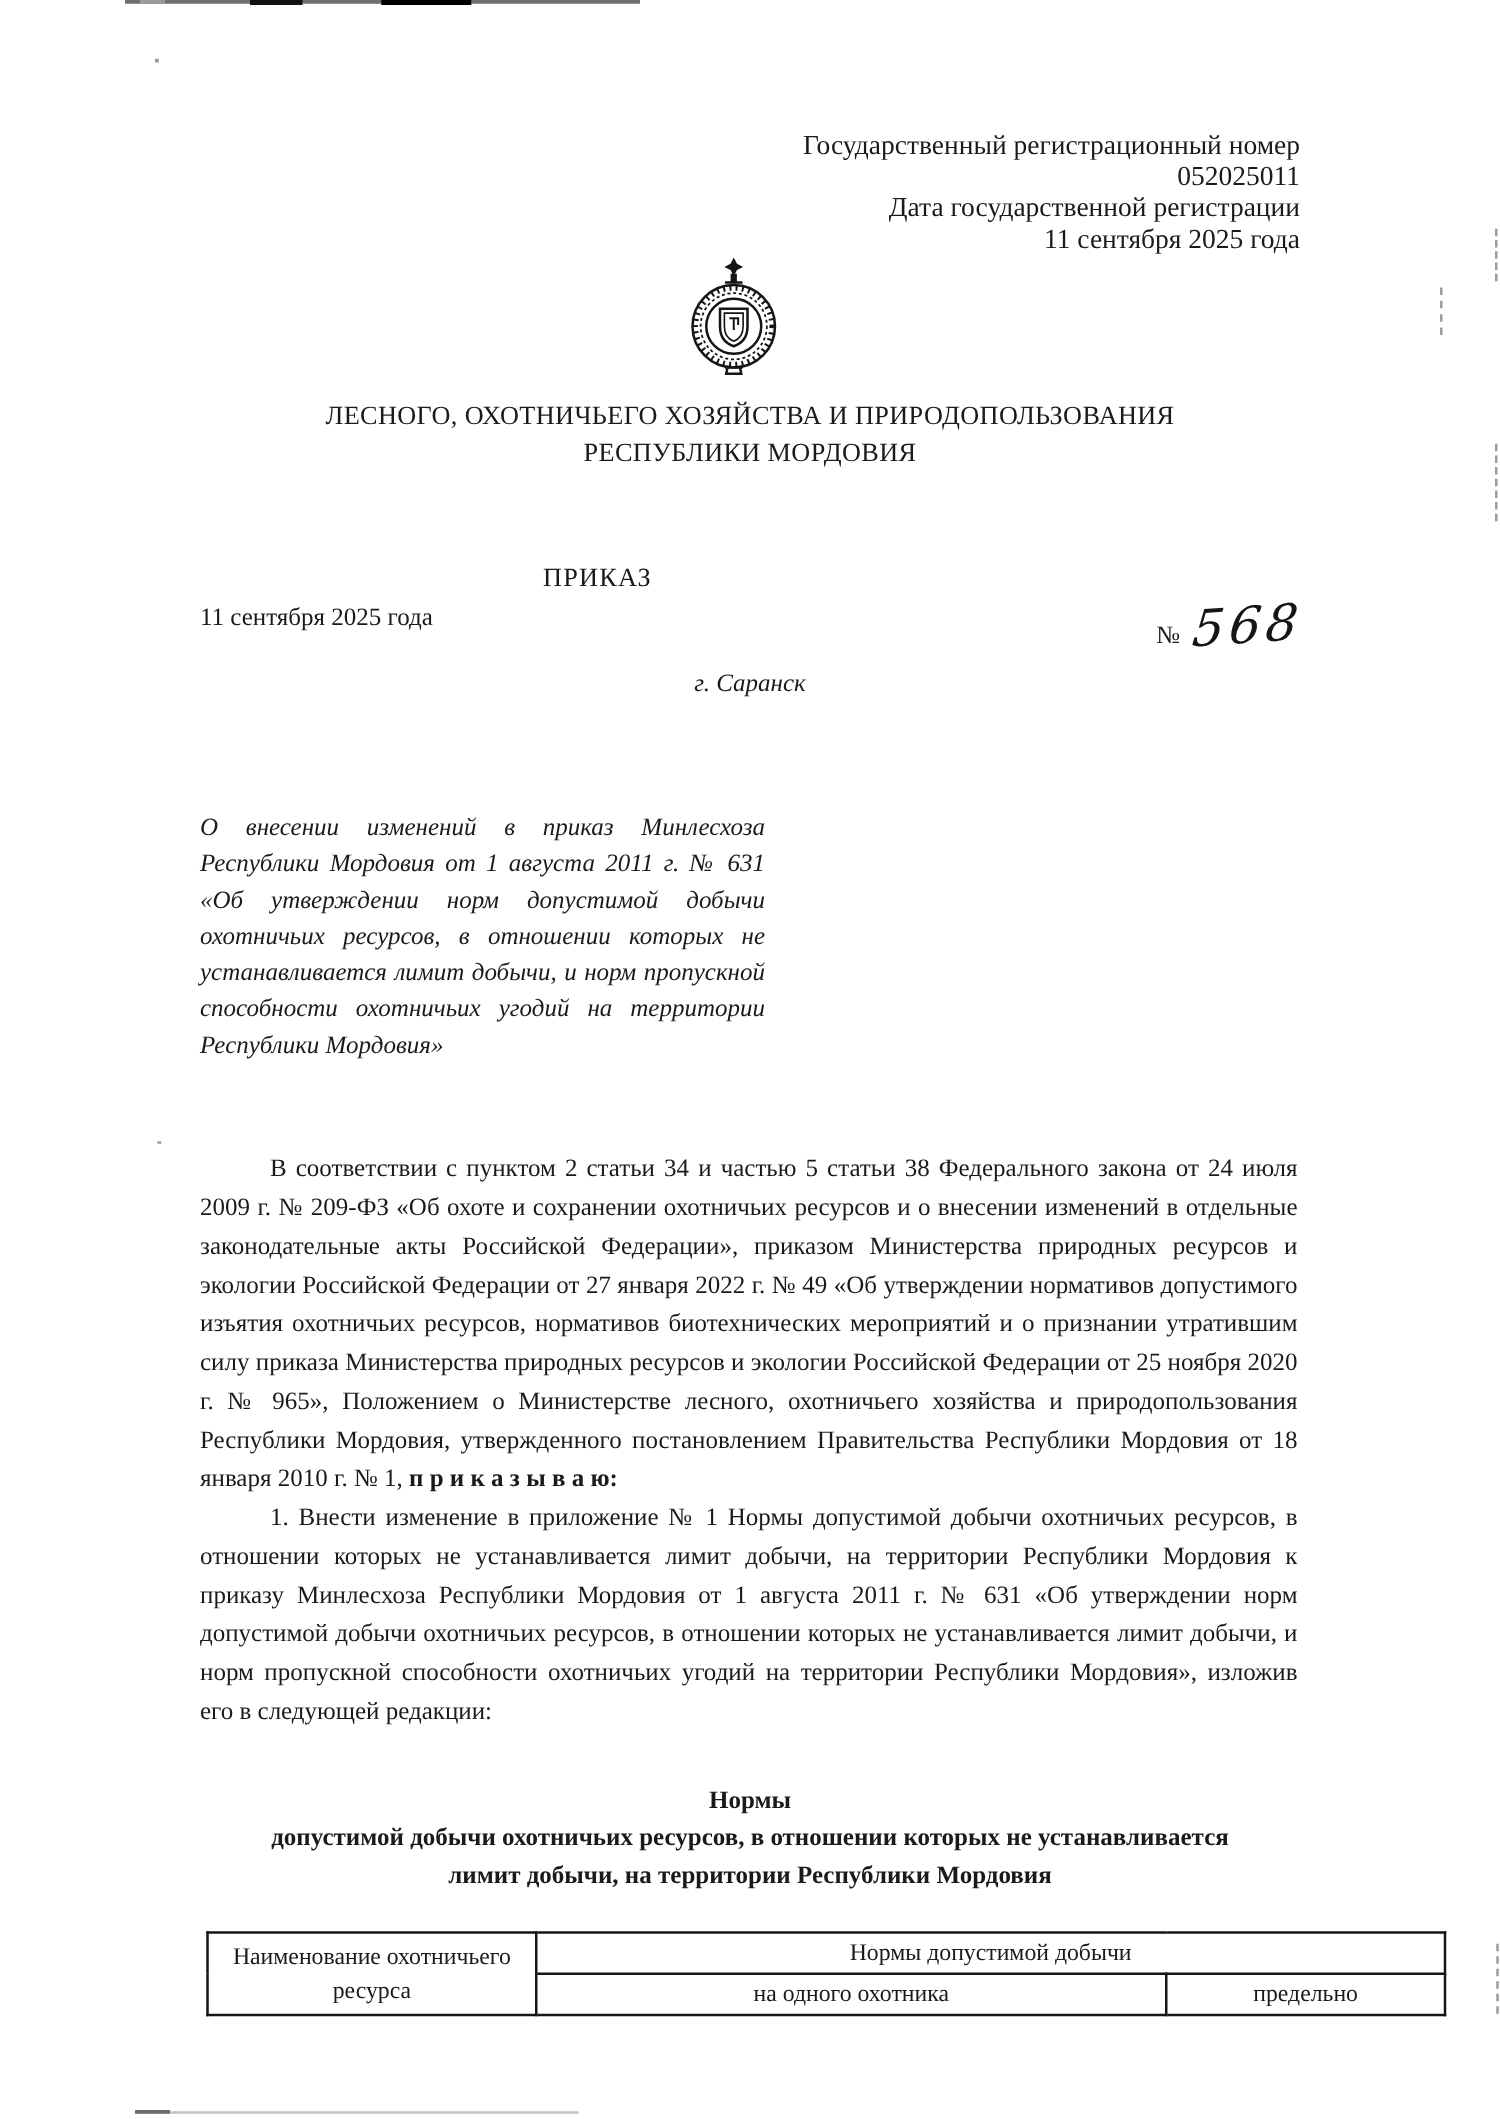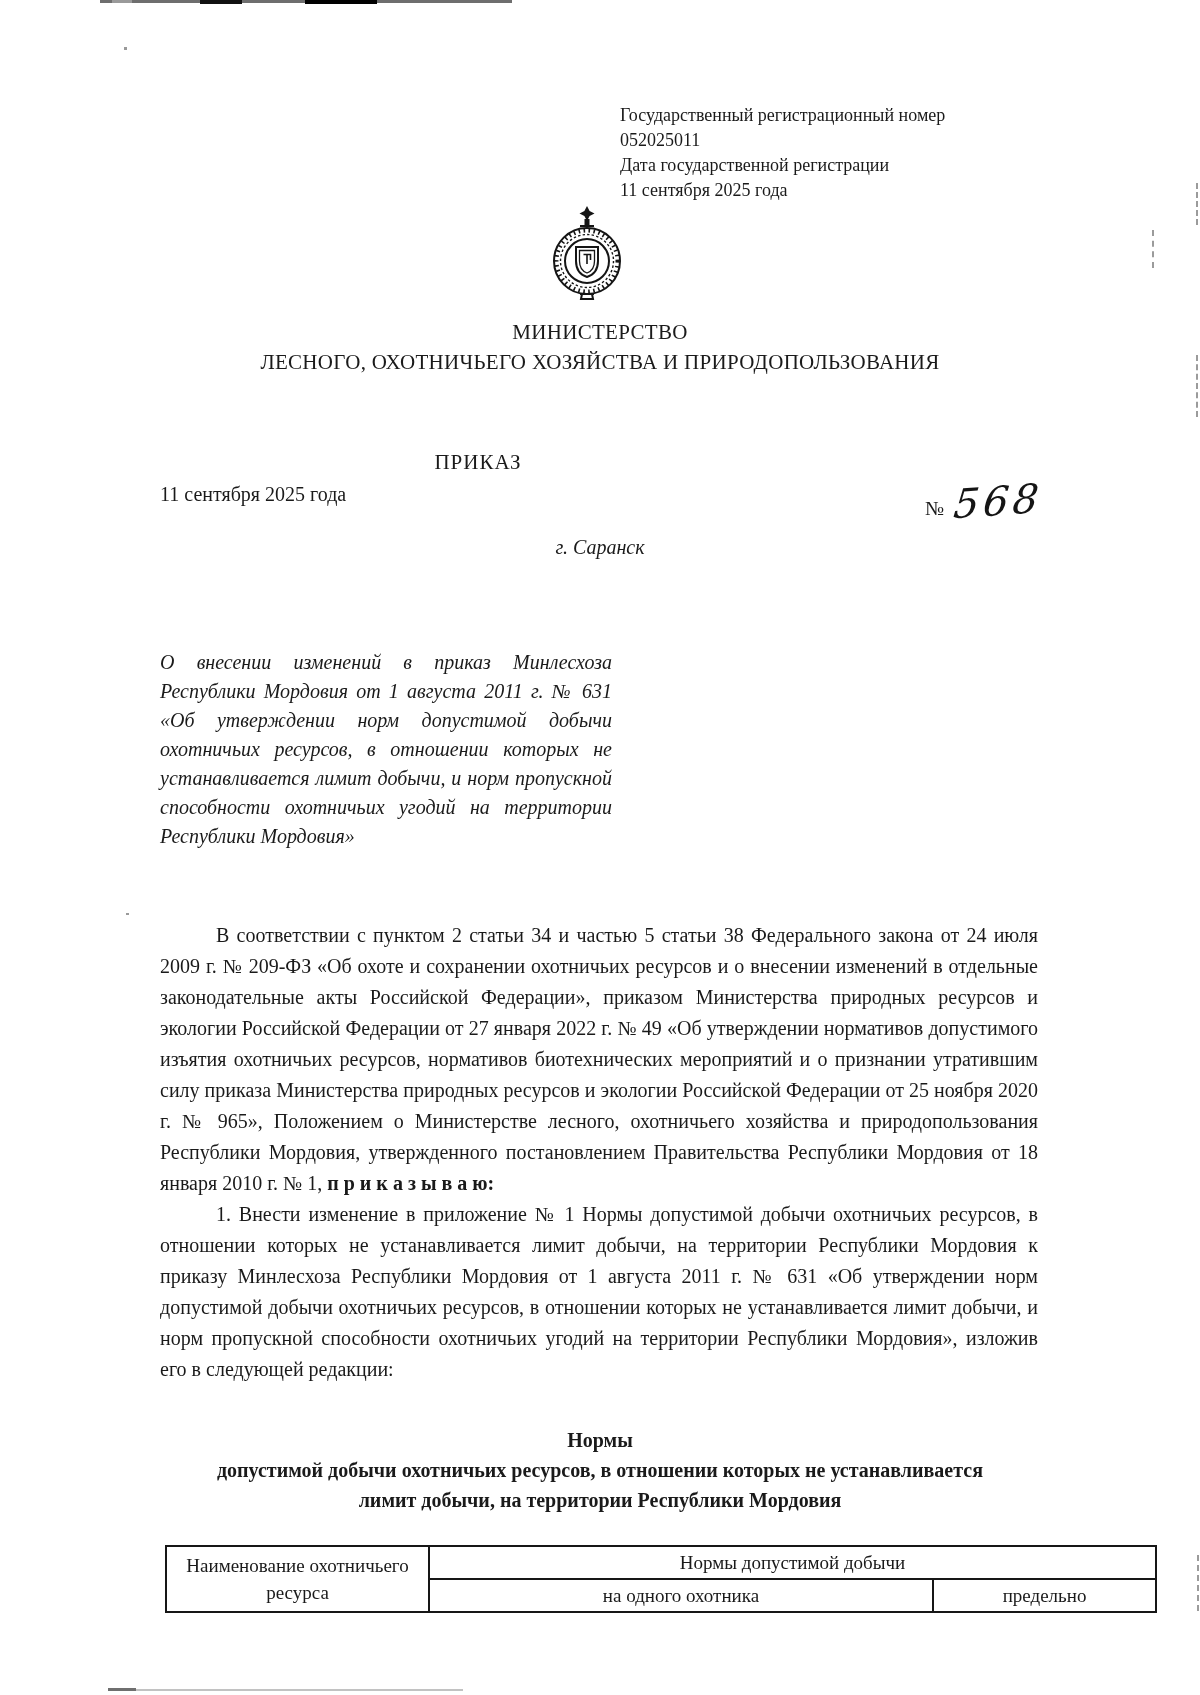--- a/index.html
+++ b/index.html
@@ -14,21 +14,21 @@
   .top-blob-a  { top:0; left:200px; width:42px;  height:4px; background:#111; }
   .top-blob-b  { top:0; left:305px; width:72px;  height:4px; background:#000; }
   .top-specks  { top:0; left:112px; width:20px;  height:3px; background:#9a9a9a; }
   .edge-dash   { width:0; border-left:2px dashed #9b9b9b; }
   .bottom-line { top:1689px; left:108px; width:355px; height:2px; background:#c2c2c2; }
   .bottom-dash { top:1688px; left:108px; width:28px; height:3px; background:#6f6f6f; }
   .dot { background:#9a9a9a; }
 
   
   .reg-block { position:absolute; top:103px; left:620px; width:420px;
-               text-align:left; font-size:18px; line-height:25px; }
+               text-align:right; font-size:22px; line-height:25px; }
 
   
   .emblem { position:absolute; top:206px; left:550px; }
 
   
   .ministry  { position:absolute; top:317px; left:0; width:1200px;
                text-align:center; font-size:21px; line-height:30px; letter-spacing:0.3px; }
   .doc-type  { position:absolute; top:450px; left:0; width:956px;
                text-align:center; font-size:21px; letter-spacing:1px; }
 
@@ -101,22 +101,22 @@
 
       <path d="M26 41 H48 V55 C48 64 43 69 37 71 C31 69 26 64 26 55 Z" stroke-width="2"></path>
       <path d="M29.5 44.5 H44.5 V55 C44.5 61.5 41 65.5 37 67 C33 65.5 29.5 61.5 29.5 55 Z" stroke-width="1.3"></path>
       <path d="M33.5 48.5 H40.5 V54 M37 48.5 V58" stroke-width="1.6"></path>
 
       <path d="M30 88 H44 M32 88 L31 93 H43 L42 88" stroke-width="2"></path>
     </svg>
   </span>
 
   <div class="ministry">
-    <div>МИНИСТЕРСТВО</div>
     <div>ЛЕСНОГО, ОХОТНИЧЬЕГО ХОЗЯЙСТВА И ПРИРОДОПОЛЬЗОВАНИЯ</div>
+    <div>РЕСПУБЛИКИ МОРДОВИЯ</div>
   </div>
 
   <div class="doc-type">ПРИКАЗ</div>
 
   <div class="order-date">11 сентября 2025 года</div>
   <div class="order-number"><span>№</span><span class="handwritten">568</span></div>
 
   <div class="city">г. Саранск</div>
 
   <div class="subject">О внесении изменений в приказ Минлесхоза Республики Мордовия от 1 августа 2011 г. № 631 «Об утверждении норм допустимой добычи охотничьих ресурсов, в отношении которых не устанавливается лимит добычи, и норм пропускной способности охотничьих угодий на территории Республики Мордовия»</div>

